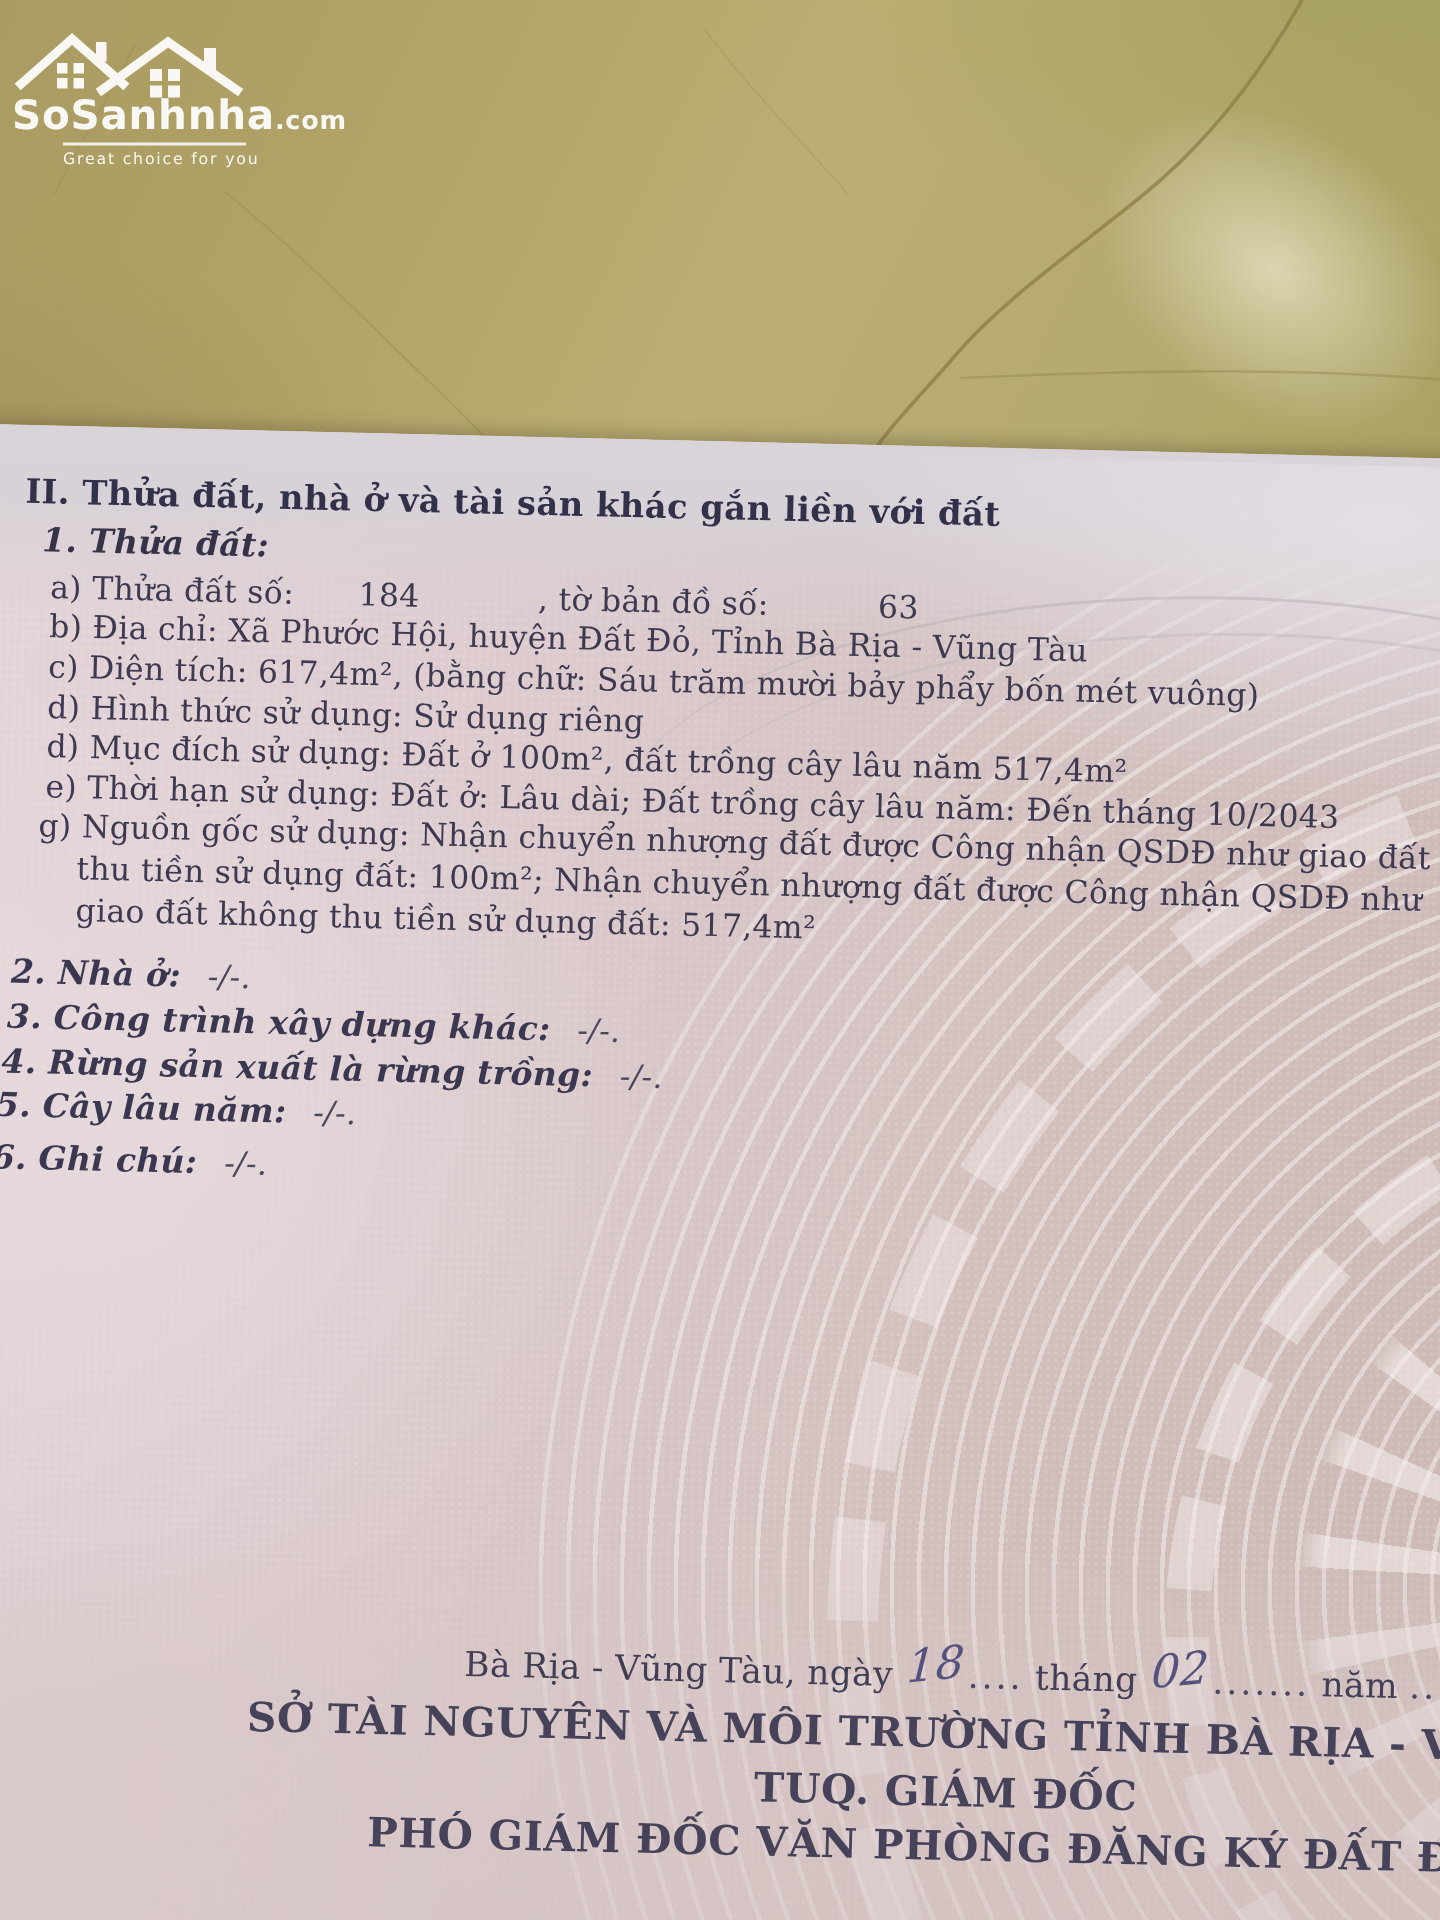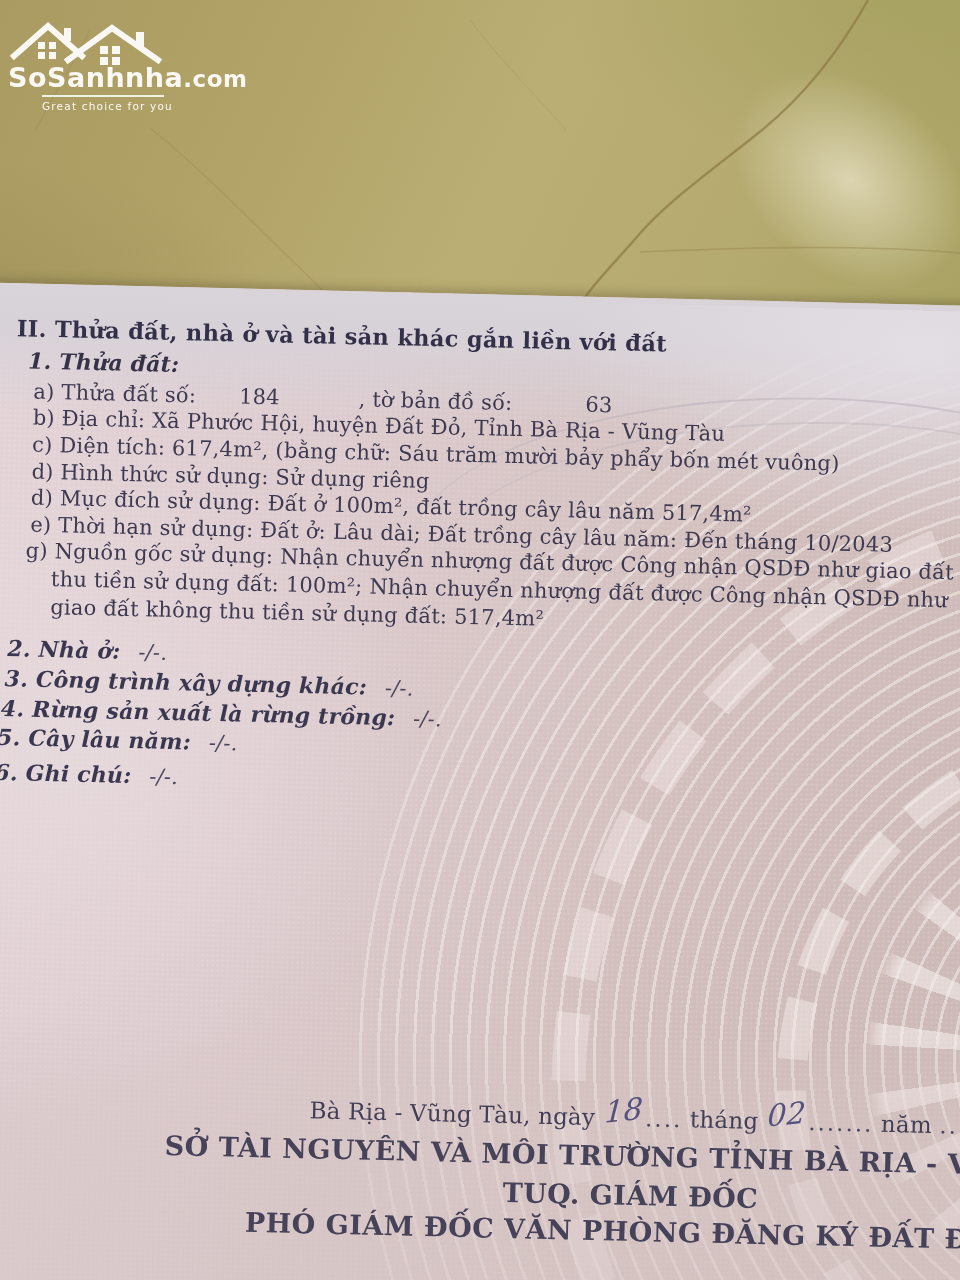--- a/index.html
+++ b/index.html
@@ -58,21 +58,21 @@
   .date-ln{font-size:23px;color:#413e55;}
   .dots{color:#4a4760;letter-spacing:2px;}
   .hand{display:inline-block;font-style:italic;font-size:30px;color:#55537e;
     font-family:"DejaVu Serif",serif;transform:rotate(-7deg) skewX(-9deg);
     position:relative;top:-5px;margin:0 2px;}
   .gap-num{margin-left:36px;} .gap-map{margin-left:72px;} .gap-mapnum{margin-left:66px;}
 
   
   .logo{position:absolute;left:8px;top:8px;width:190px;color:#fff;opacity:.93;font-family:"DejaVu Sans","Liberation Sans",sans-serif;}
   .logo-text{font-weight:bold;font-size:27px;letter-spacing:.5px;line-height:1;margin-top:-6px;}
-  .logo-text .suffix{font-size:23px;font-weight:bold;}
+  .logo-text .suffix{font-size:17px;font-weight:bold;}
   .logo-rule{width:122px;height:2px;background:#fff;margin:4px 0 3px 34px;opacity:.9;}
   .logo-tag{font-size:10.5px;letter-spacing:1.2px;margin-left:34px;}
 </style>
 </head>
 <body>
 
 <div class="page">
 
   <div class="floor">
     <div class="floor-olive"></div>

